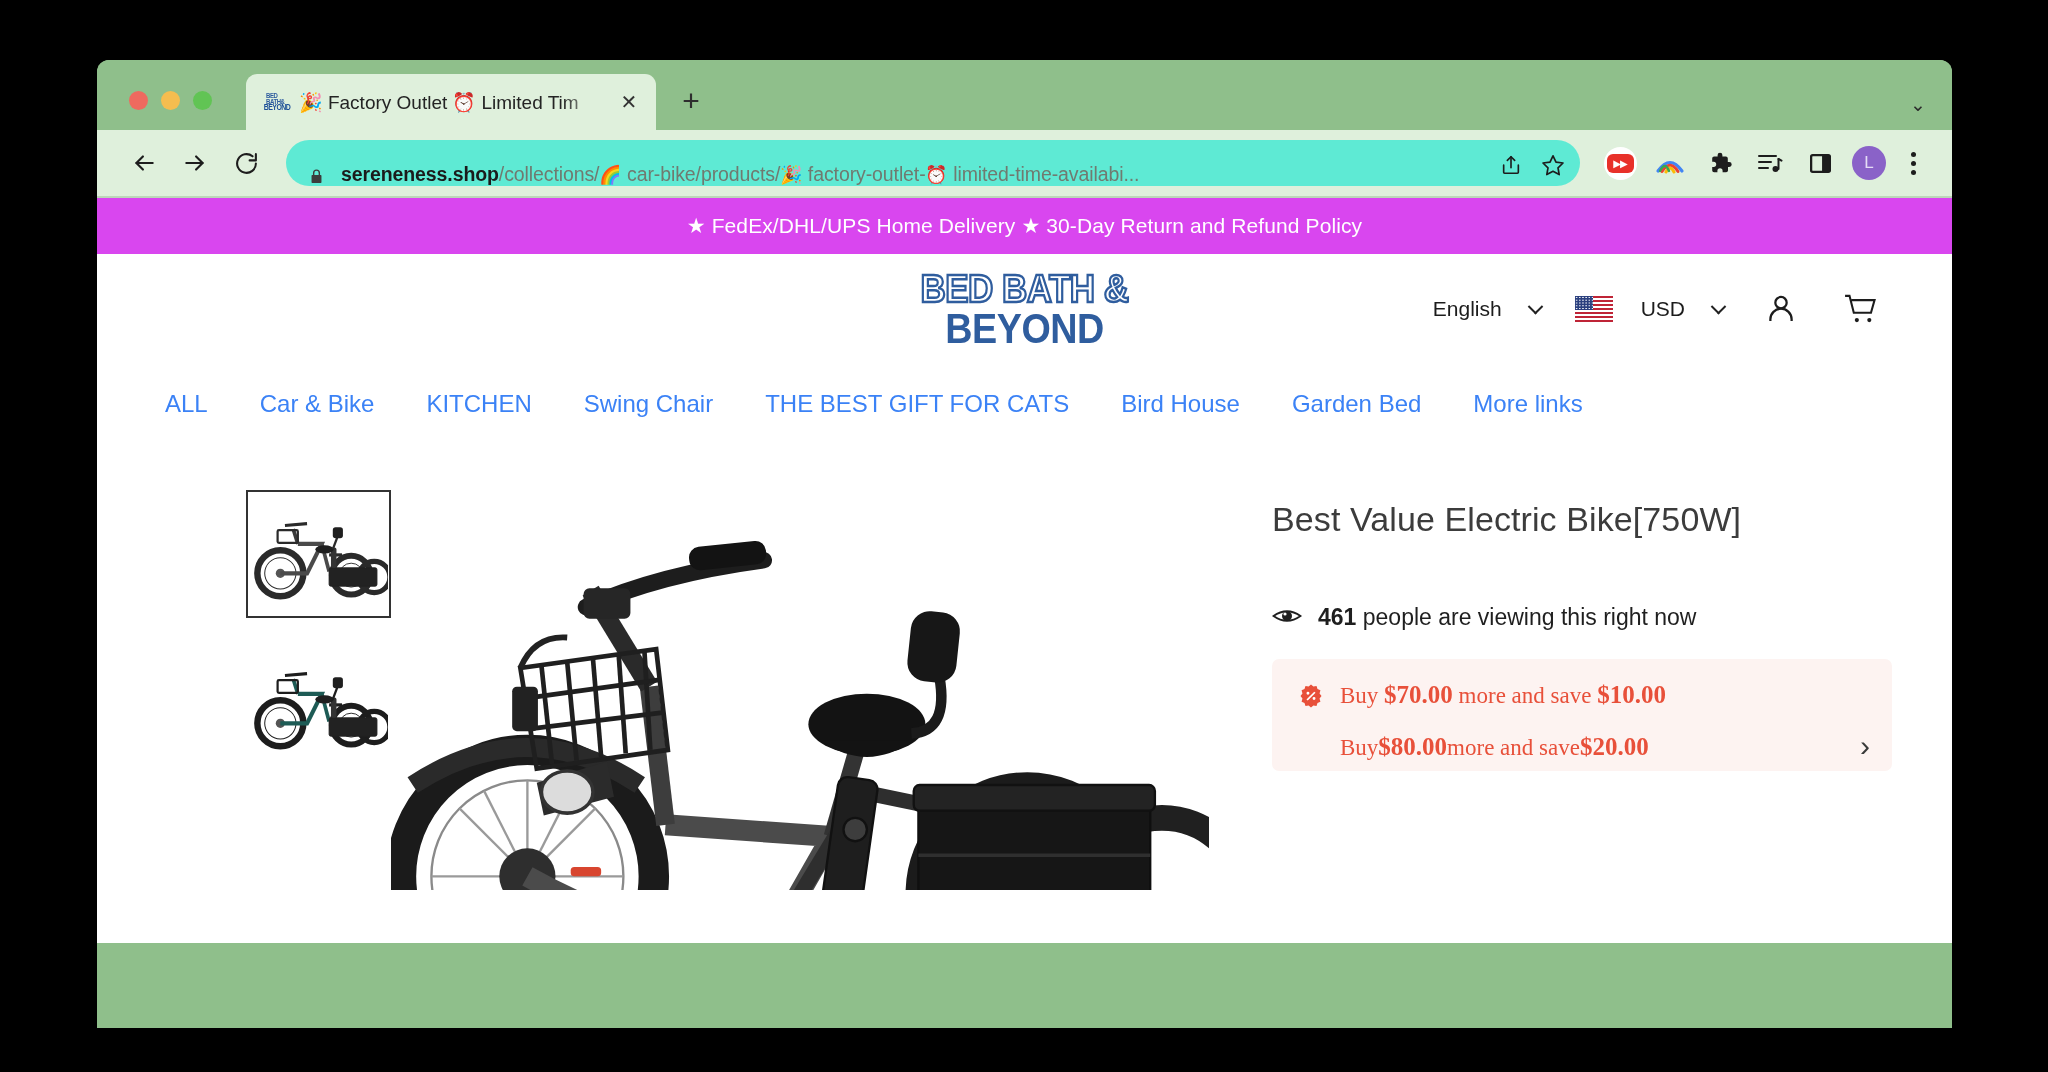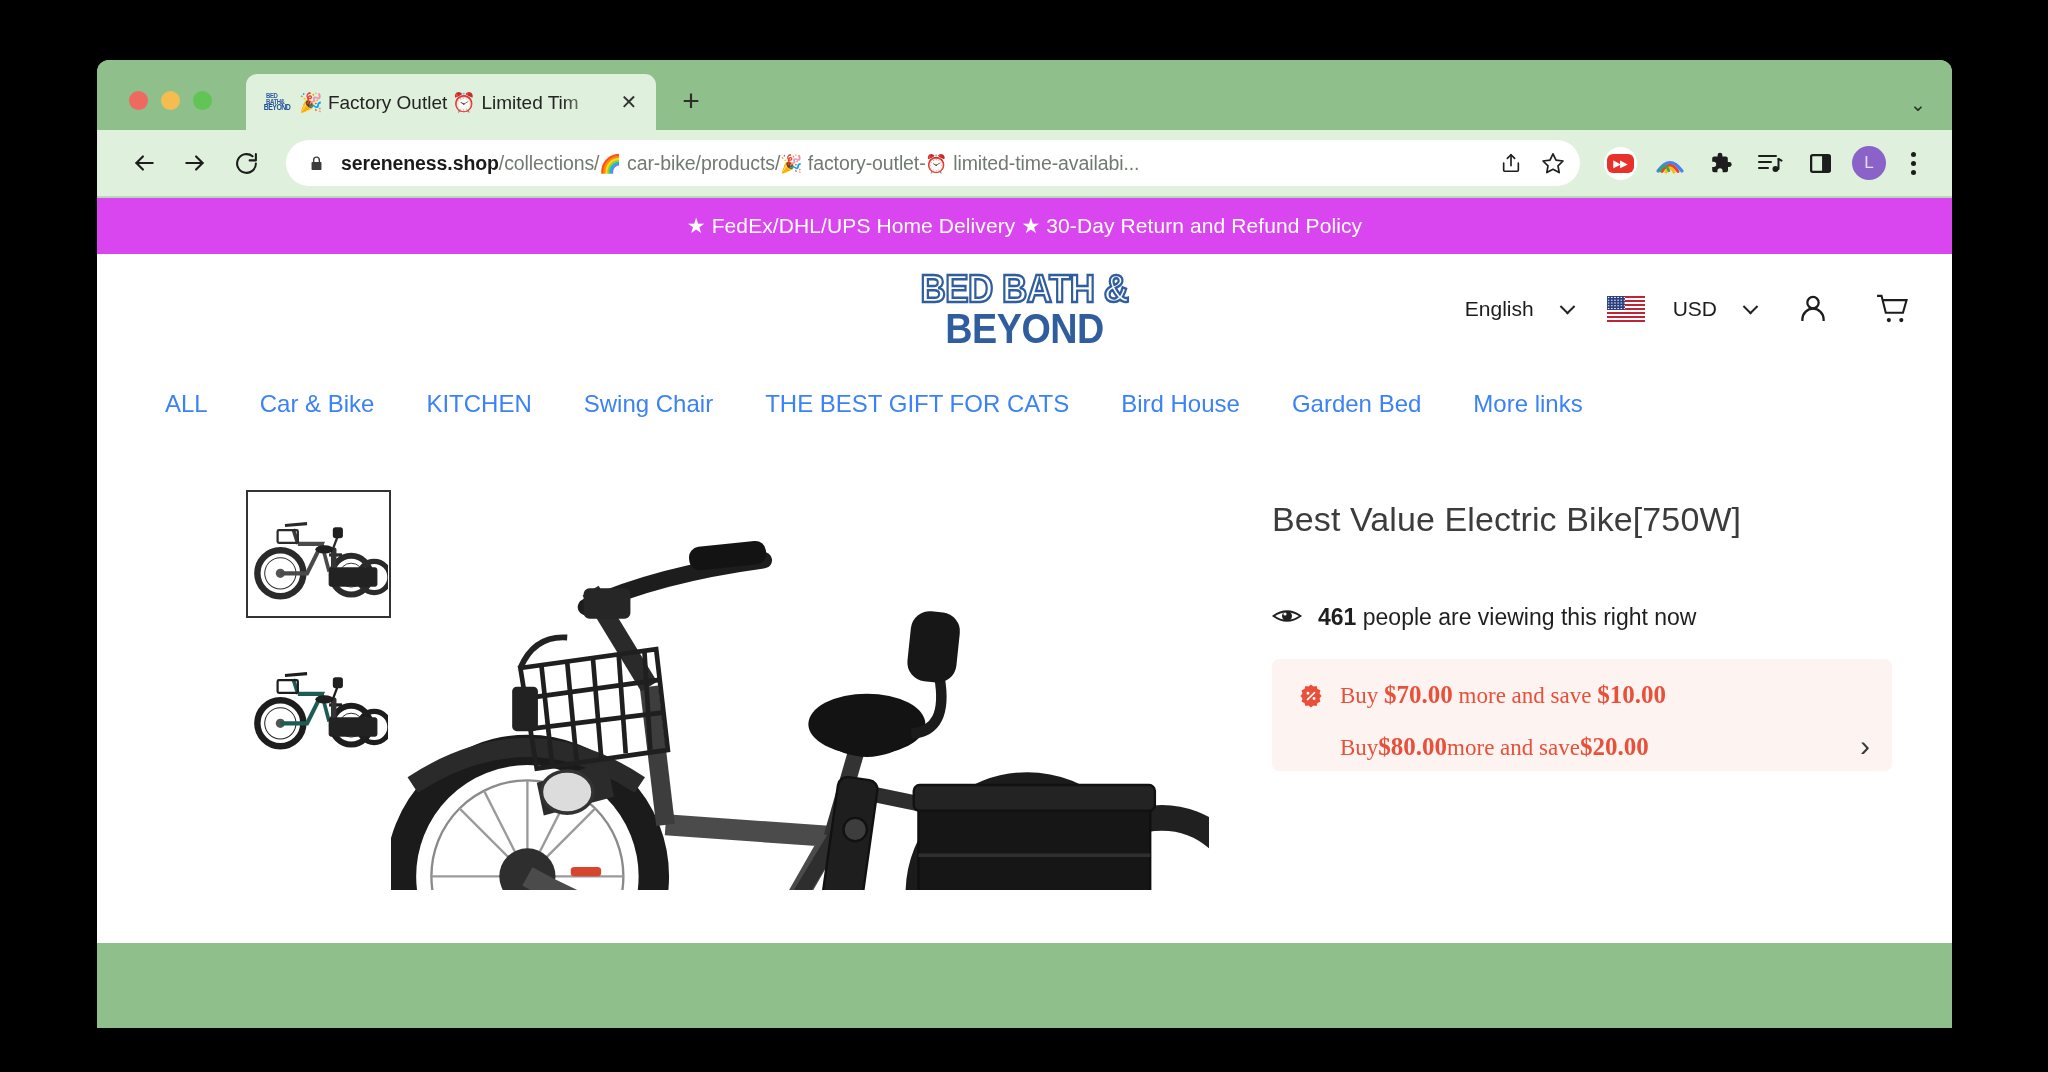--- a/index.html
+++ b/index.html
@@ -98,23 +98,23 @@
   .nav-btn {
     width: 46px; height: 46px;
     display: flex; align-items: center; justify-content: center;
     border-radius: 50%;
     font-size: 24px; color: #1d1d1d;
     flex: 0 0 auto;
   }
   #omnibox {
     flex: 1 1 auto;
     height: 46px;
-    background: #ffffff;
+    background: #5eead4;
     border-radius: 23px;
-    display: flex; align-items: center;
+    display: flex; align-items: flex-end;
     margin: 0 10px 0 12px;
     padding: 0 6px 0 22px;
     min-width: 0;
   }
   #lock-icon { flex: 0 0 auto; margin-right: 16px; display:flex; }
   #url-text {
     flex: 1 1 auto;
     font-size: 19.5px;
     color: #707a70;
     white-space: nowrap; overflow: hidden;
@@ -171,21 +171,21 @@
     display: flex; align-items: center; justify-content: center;
     font-size: 21px;
     letter-spacing: 0.1px;
   }
 
   
   #site-header {
     height: 110px;
     display: flex; align-items: center;
     position: relative;
-    padding: 0 36px;
+    padding: 0 68px;
   }
   #site-logo {
     position: absolute; left: 50%; transform: translateX(-50%);
     display: flex; flex-direction: column; align-items: center;
     line-height: 1;
   }
   #logo-line1 {
     font-size: 35px; font-weight: bold;
     color: transparent;
     -webkit-text-stroke: 2.2px #2f5d9e;

